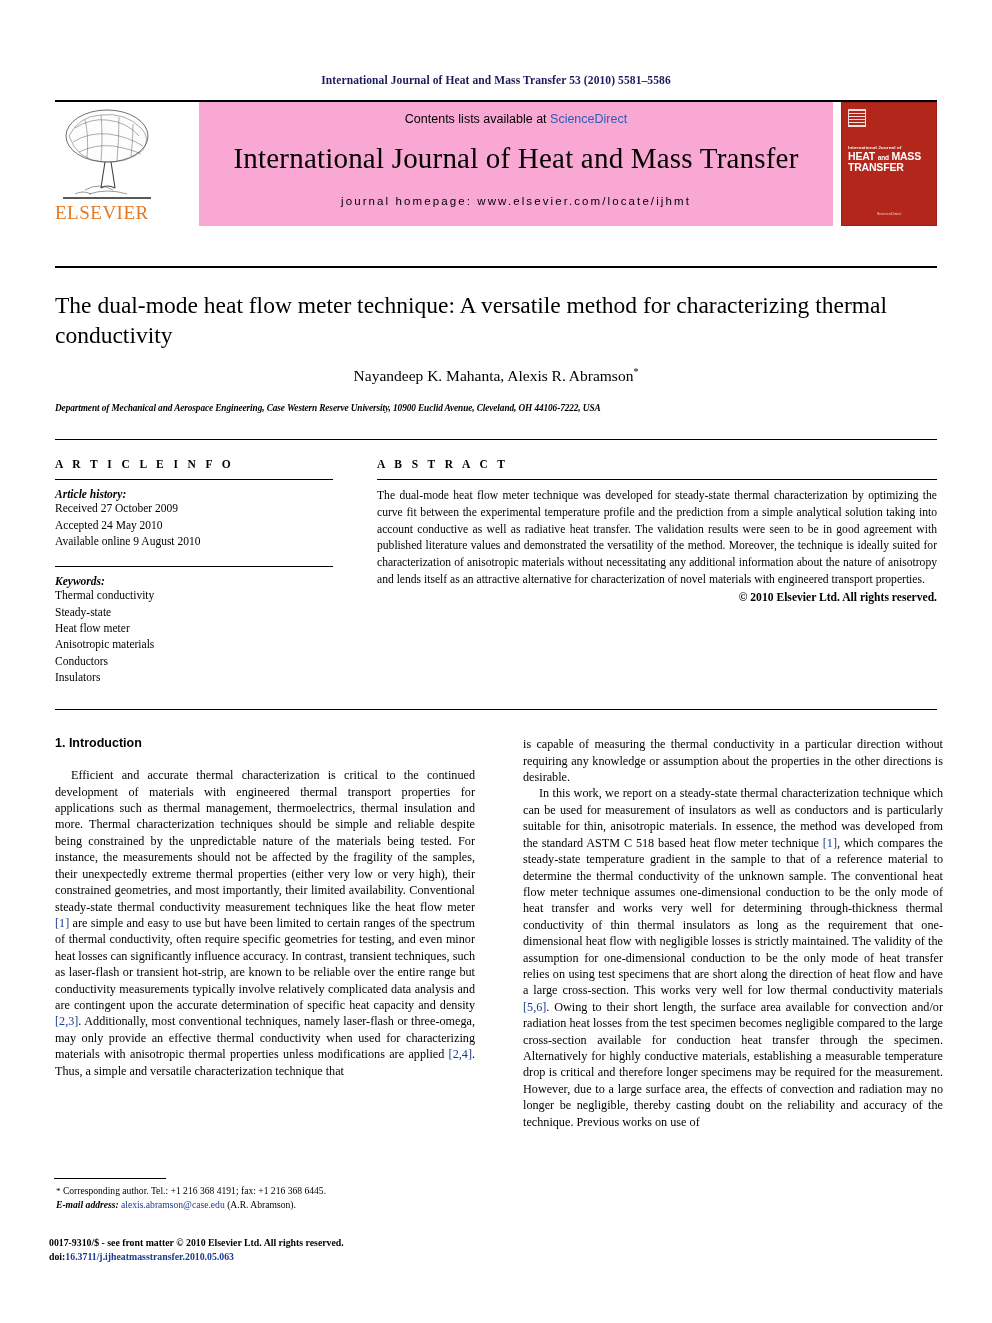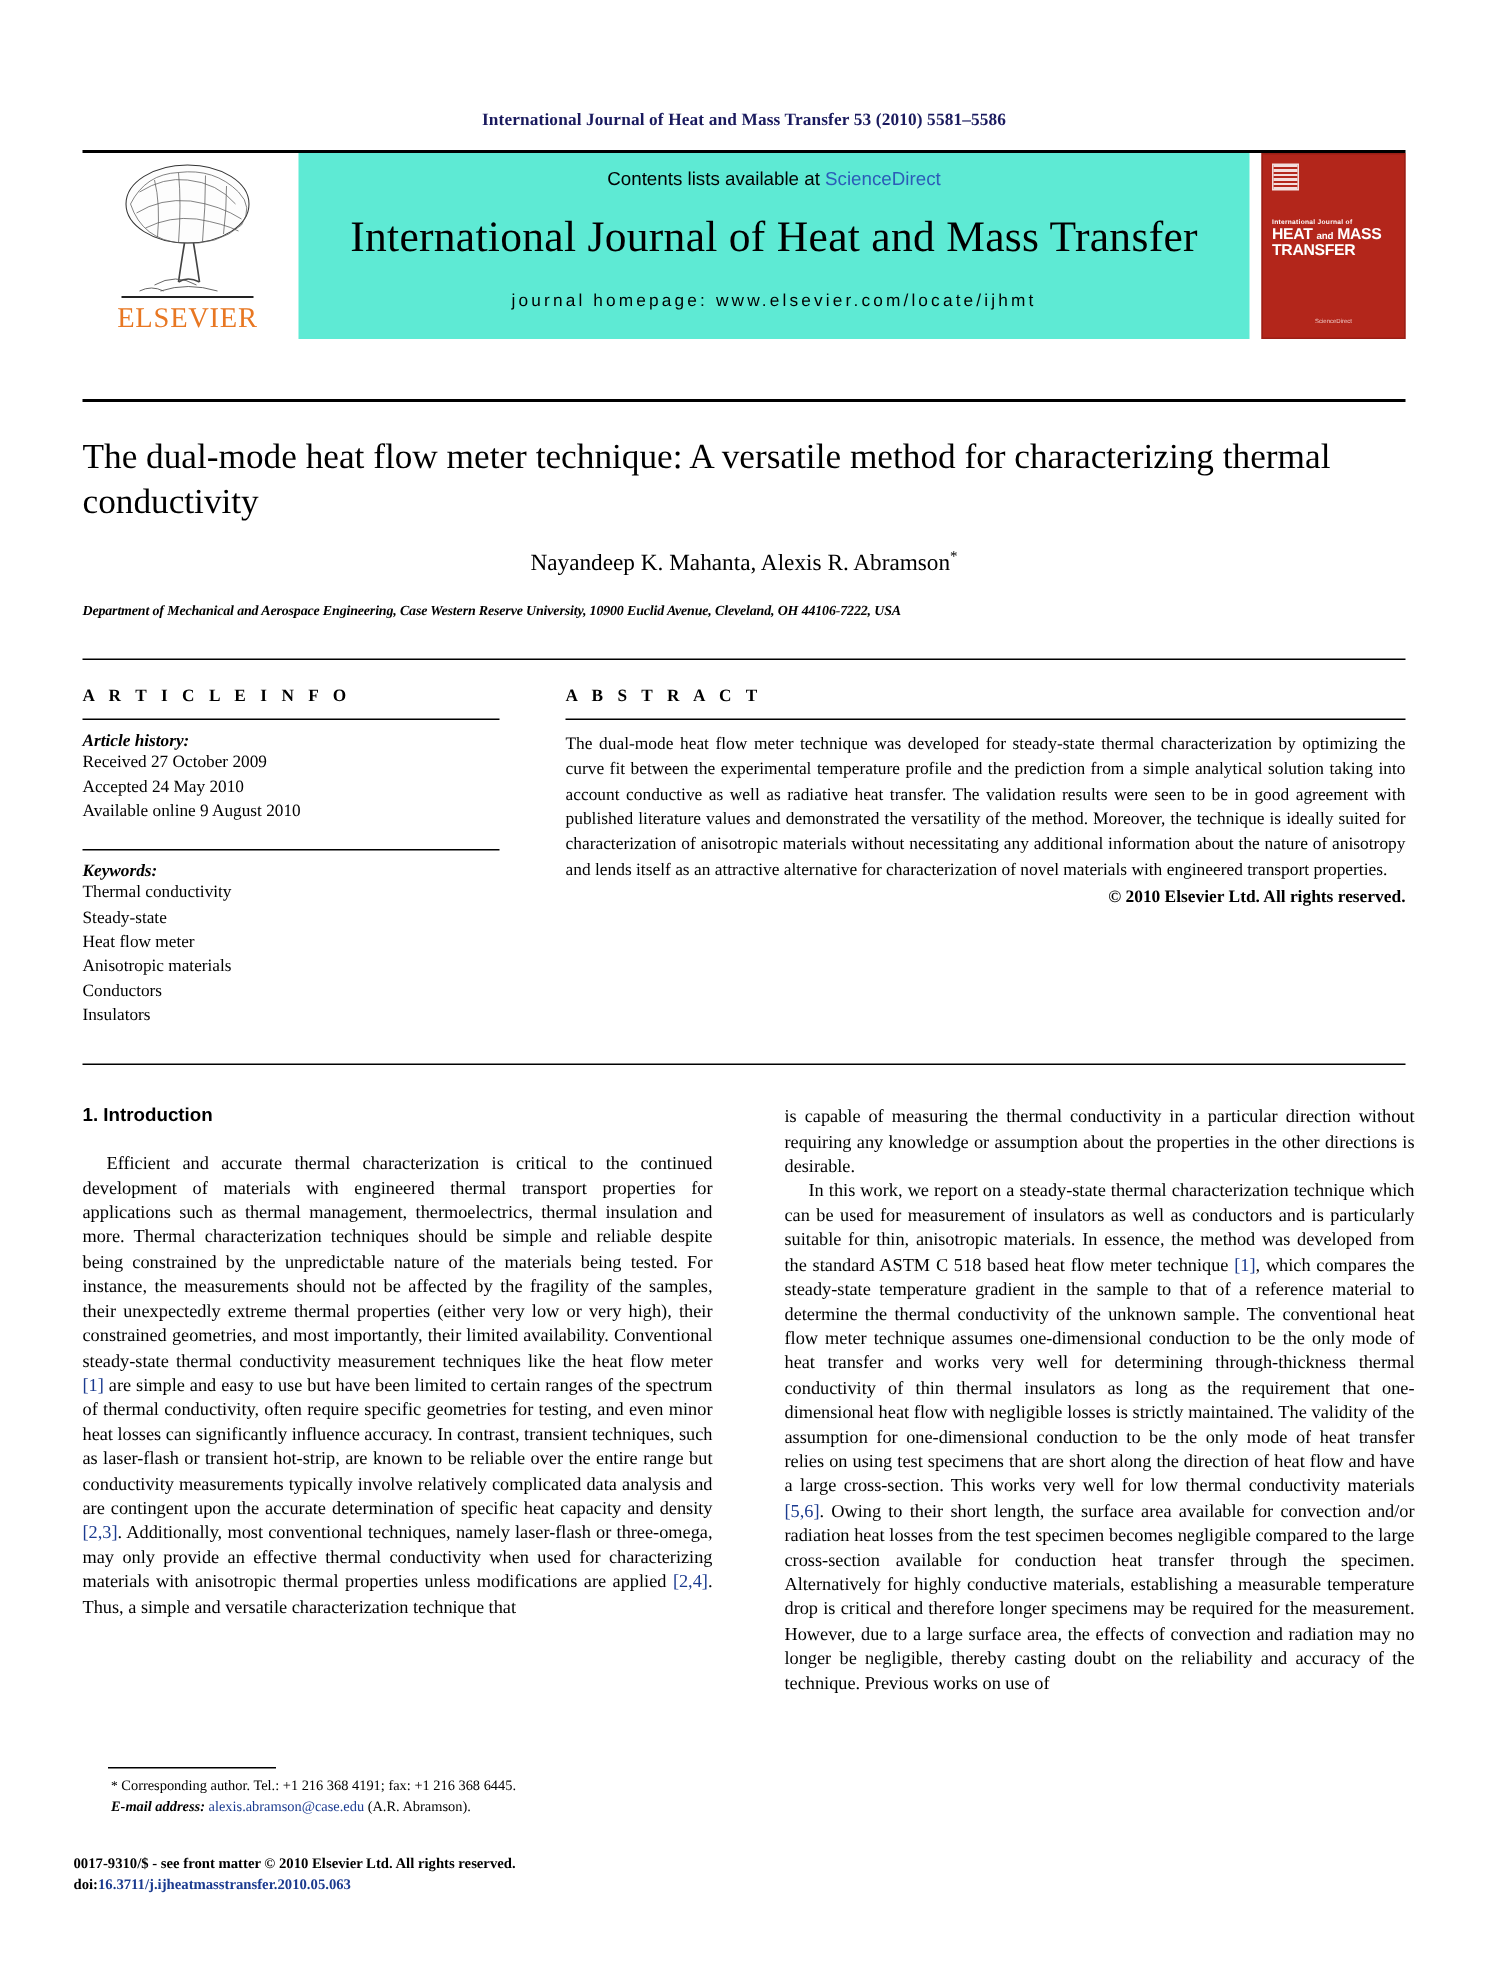--- a/index.html
+++ b/index.html
@@ -40,37 +40,37 @@
     display: flex;
     align-items: stretch;
     height: 124px;
   }
   .elsevier-logo {
     width: 140px;
     flex: 0 0 140px;
     display: flex;
     flex-direction: column;
     justify-content: flex-start;
-    align-items: center;
+    align-items: flex-start;
     padding-top: 4px;
     box-sizing: border-box;
   }
   .tree-svg { display:block; }
   .elsevier-word {
     font-family: "Liberation Serif", serif;
     font-size: 19px;
     letter-spacing: 0.5px;
     color: #E87722;
     font-weight: normal;
     line-height: 1;
     margin-top: 1px;
   }
   .masthead-center {
     flex: 1 1 auto;
-    background: #5eead4;
+    background: #f9a8d4;
     display: flex;
     flex-direction: column;
     align-items: center;
     justify-content: flex-start;
     padding: 10px 0 0 0;
     margin-left: 4px;
     margin-right: 8px;
   }
   .contents-line {
     font-size: 12.5px;
@@ -240,21 +240,21 @@
     text-indent: 16px;
     margin: 0;
     hyphens: auto;
   }
   .para.cont { text-indent: 0; }
   .cite { color: #1a3a8f; }
 
   
   .footnote {
     position: absolute;
-    left: 72px;
+    left: 54px;
     top: 1178px;
     width: 420px;
   }
   .fn-rule {
     border-top: 1px solid #000;
     width: 112px;
     margin-bottom: 5px;
   }
   .fn-line {
     font-size: 9.6px;

